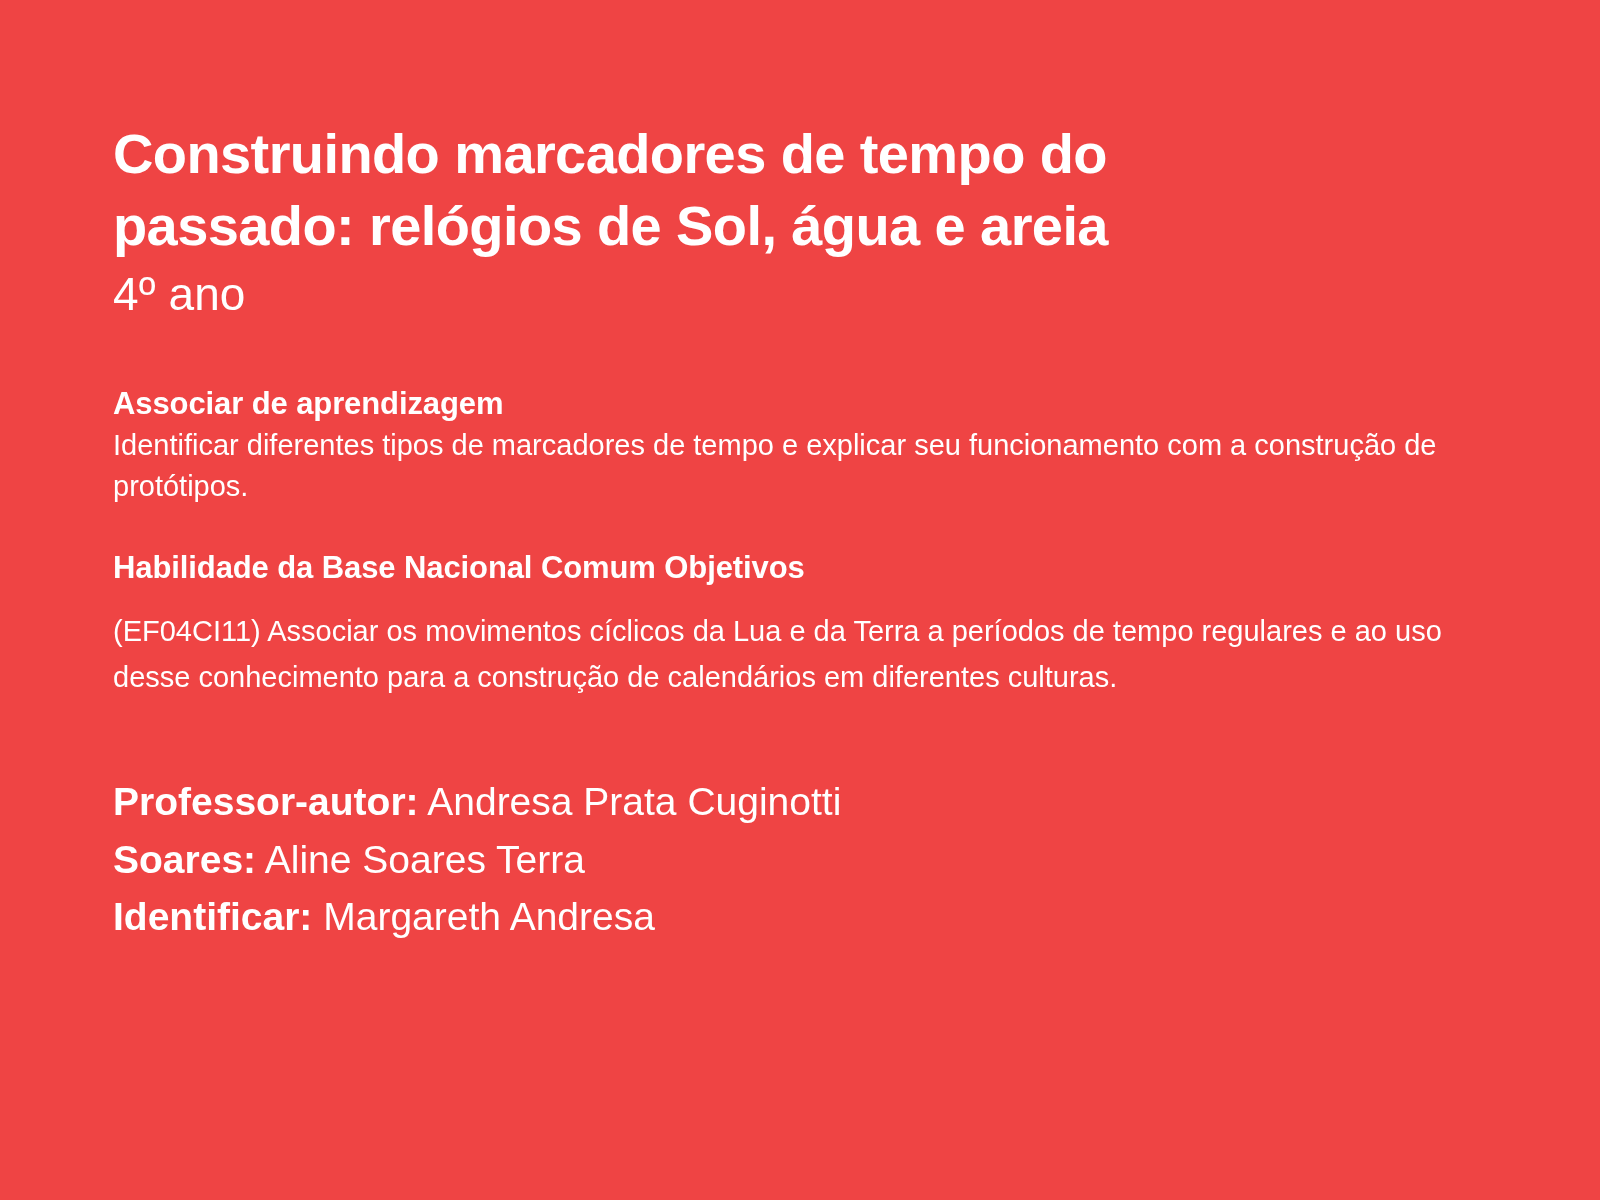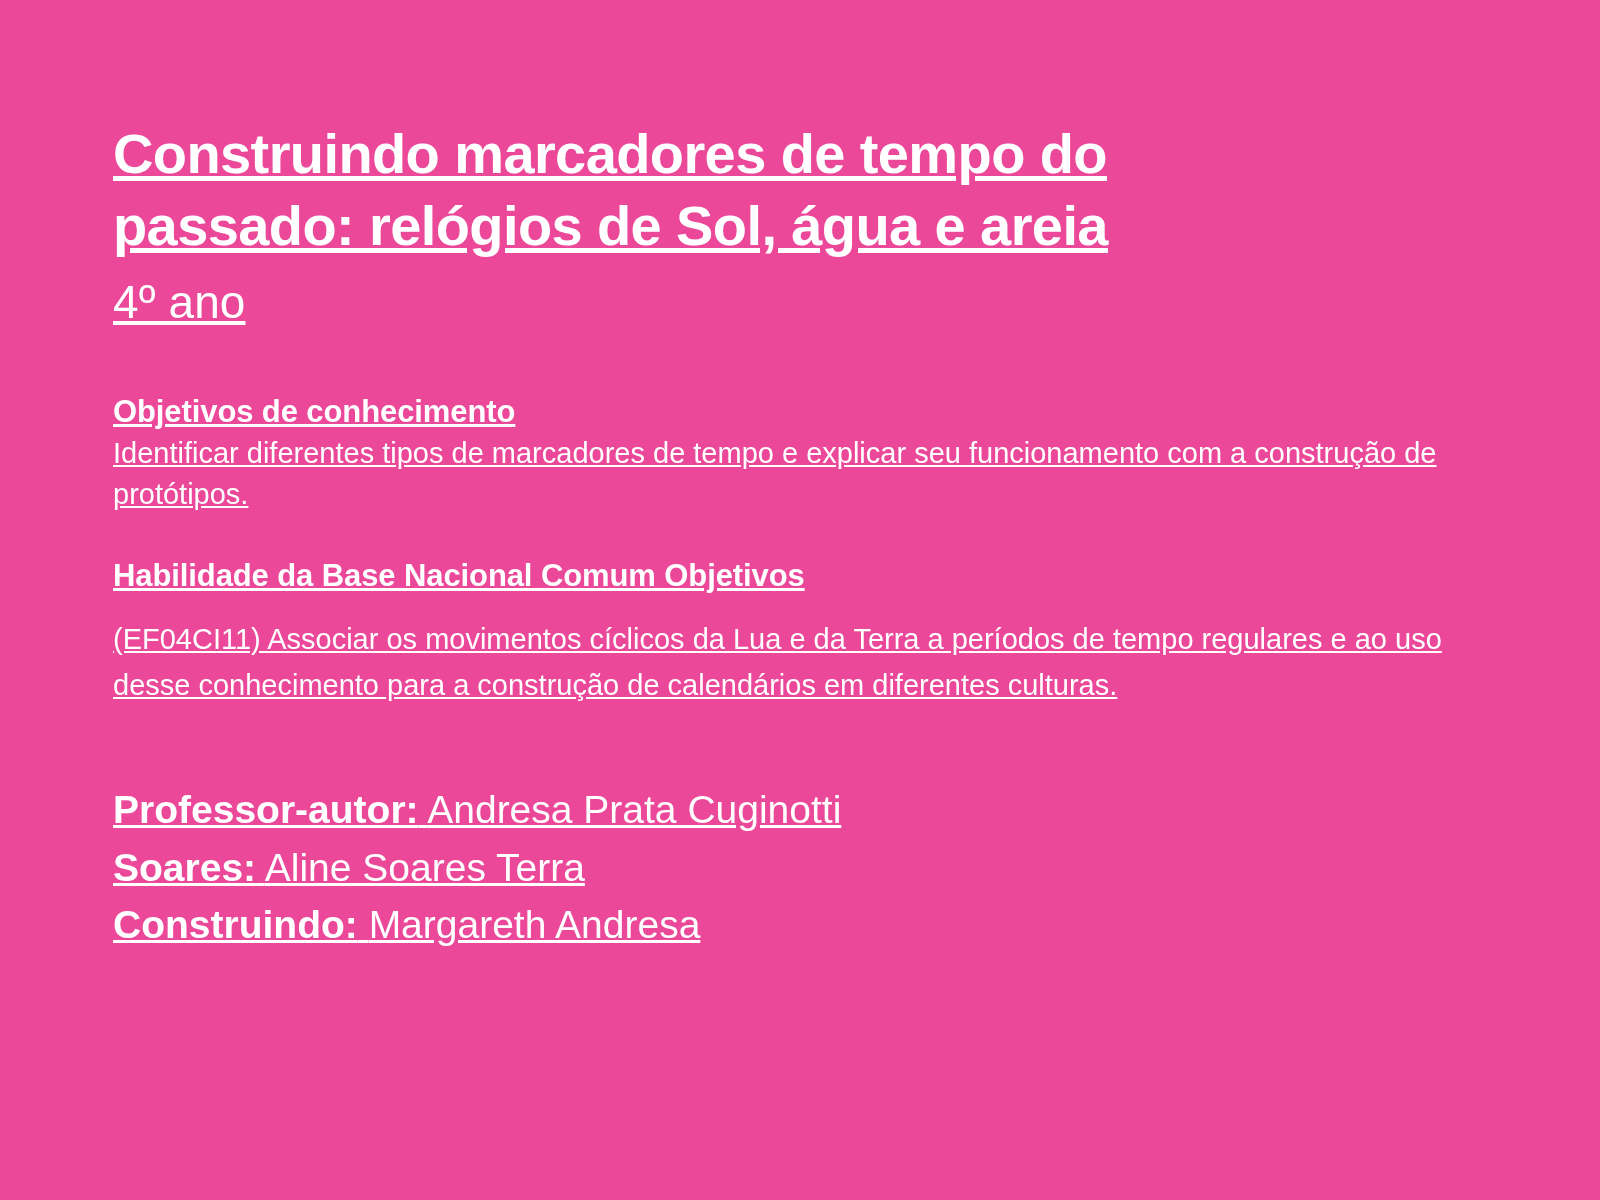--- a/index.html
+++ b/index.html
@@ -42,21 +42,21 @@
     letter-spacing: -0.6px;
     color: #ffffff;
     max-width: 1180px;
   }
 
   .slide-subtitle {
     font-size: 46px;
     font-weight: 300;
     line-height: 1.3;
     color: #ffffff;
-    margin-top: 12px;
+    margin-top: 4px;
     letter-spacing: 0.1px;
   }
 
   
   .section {
     margin-top: 58px;
   }
 
   .section.section-bncc {
     margin-top: 40px;
@@ -100,47 +100,47 @@
     font-weight: 700;
   }
 
   .credit-name {
     font-weight: 300;
   }
 </style>
 </head>
 <body style="background: rgb(28, 155, 139); color: rgb(255, 255, 255);">
 
-<div class="slide" style="background: #ec4899; text-decoration: underline;">
+<div class="slide" style="background: #ef4444;">
   <div class="content">
 
     <div class="title-block">
       <h1 class="slide-title">Construindo marcadores de tempo do passado: relógios de Sol, água e areia</h1>
       <div class="slide-subtitle">4º ano</div>
     </div>
 
     <div class="section section-objectives">
-      <div class="section-heading">Objetivos de conhecimento</div>
+      <div class="section-heading">Associar de aprendizagem</div>
       <div class="section-body">Identificar diferentes tipos de marcadores de tempo e explicar seu funcionamento com a construção de protótipos.</div>
     </div>
 
     <div class="section section-bncc">
       <div class="section-heading">Habilidade da Base Nacional Comum Objetivos</div>
       <div class="section-body">(EF04CI11) Associar os movimentos cíclicos da Lua e da Terra a períodos de tempo regulares e ao uso desse conhecimento para a construção de calendários em diferentes culturas.</div>
     </div>
 
     <div class="credits">
       <div class="credit-row">
         <span class="credit-label">Professor-autor:</span>
         <span class="credit-name">Andresa Prata Cuginotti</span>
       </div>
       <div class="credit-row">
         <span class="credit-label">Soares:</span>
         <span class="credit-name">Aline Soares Terra</span>
       </div>
       <div class="credit-row">
-        <span class="credit-label">Construindo:</span>
+        <span class="credit-label">Identificar:</span>
         <span class="credit-name">Margareth Andresa</span>
       </div>
     </div>
 
   </div>
 </div>
 
 </body></html>

